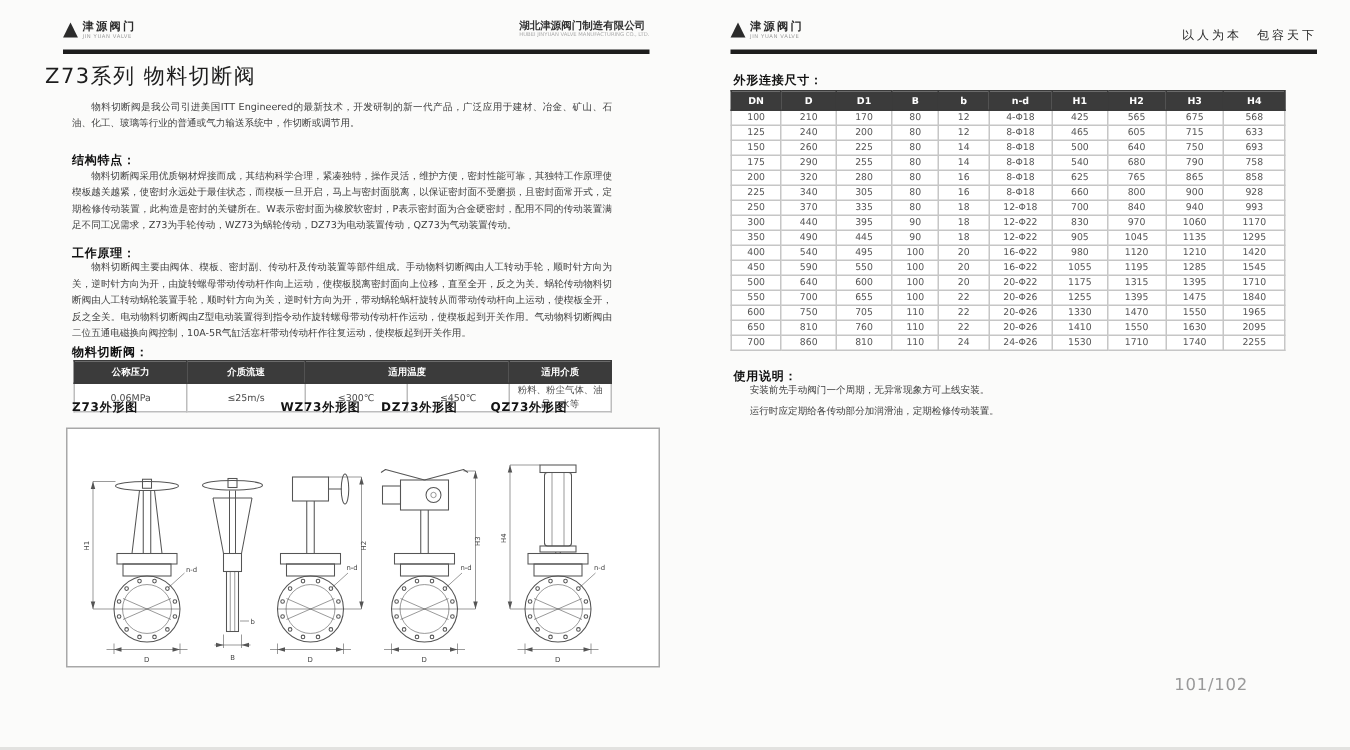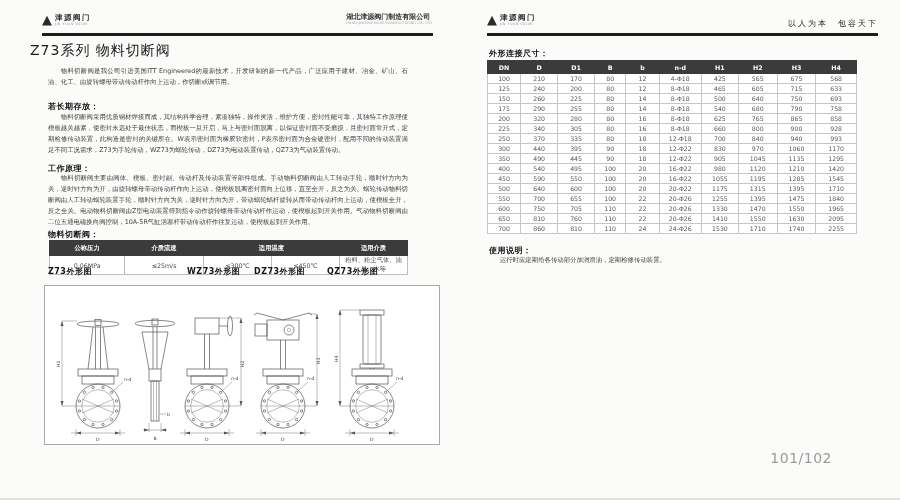--- a/index.html
+++ b/index.html
@@ -55,21 +55,21 @@
   .figs .arrow{fill:#555;stroke:none}
 
   
   .dims{position:absolute;top:52px;left:2px;width:370px}
   .dims th{background:#3b3b3b;color:#fff;font-size:6.3px;font-weight:bold;height:12px;
            border:1px solid #3b3b3b;padding:0}
   .dims td{border:1px solid #c6c6c6;background:#fff;font-size:6.2px;color:#555;
            text-align:center;height:9px;line-height:9px;padding:0}
   .usage-list{position:absolute;top:247px;left:2px;width:372px}
   .usage-list p{position:static;margin:0 0 3px 0}
-  .pagenum{position:absolute;top:442px;right:48px;font-size:14px;color:#9a9a9a;letter-spacing:.5px}
+  .pagenum{position:absolute;top:442px;right:48px;font-size:11px;color:#9a9a9a;letter-spacing:.5px}
 </style>
 </head>
 <body>
 
 <div>
 
   <div class="page left">
     <div class="pg-header">
       <div class="logo">
         <span class="logo-mark">▲</span>
@@ -80,23 +80,23 @@
       </div>
       <div class="company">
         <b>湖北津源阀门制造有限公司</b>
         <i>HUBEI JINYUAN VALVE MANUFACTURING CO., LTD.</i>
       </div>
     </div>
     <div class="rule"></div>
 
     <h1 class="title">Z73系列 物料切断阀</h1>
 
-    <p class="body-text" style="top:58px;left:18px;width:360px">物料切断阀是我公司引进美国ITT Engineered的最新技术，开发研制的新一代产品，广泛应用于建材、冶金、矿山、石油、化工、由旋转螺母带动传动杆作向上运动，作切断或调节用。</p>
-
-    <h2 class="sec" style="top:93px;left:18px">若长期存放：</h2>
+    <p class="body-text" style="top:58px;left:18px;width:360px">物料切断阀是我公司引进美国ITT Engineered的最新技术，开发研制的新一代产品，广泛应用于建材、冶金、矿山、石油、化工、玻璃等行业的普通或气力输送系统中，作切断或调节用。</p>
+
+    <h2 class="sec" style="top:93px;left:18px">结构特点：</h2>
     <p class="body-text" style="top:104px;left:18px;width:360px">物料切断阀采用优质钢材焊接而成，其结构科学合理，紧凑独特，操作灵活，维护方便，密封性能可靠，其独特工作原理使楔板越关越紧，使密封永远处于最佳状态，而楔板一旦开启，马上与密封面脱离，以保证密封面不受磨损，且密封面常开式，定期检修传动装置，此构造是密封的关键所在。W表示密封面为橡胶软密封，P表示密封面为合金硬密封，配用不同的传动装置满足不同工况需求，Z73为手轮传动，WZ73为蜗轮传动，DZ73为电动装置传动，QZ73为气动装置传动。</p>
 
     <h2 class="sec" style="top:155px;left:18px">工作原理：</h2>
     <p class="body-text" style="top:165px;left:18px;width:360px">物料切断阀主要由阀体、楔板、密封副、传动杆及传动装置等部件组成。手动物料切断阀由人工转动手轮，顺时针方向为关，逆时针方向为开，由旋转螺母带动传动杆作向上运动，使楔板脱离密封面向上位移，直至全开，反之为关。蜗轮传动物料切断阀由人工转动蜗轮装置手轮，顺时针方向为关，逆时针方向为开，带动蜗轮蜗杆旋转从而带动传动杆向上运动，使楔板全开，反之全关。电动物料切断阀由Z型电动装置得到指令动作旋转螺母带动传动杆作运动，使楔板起到开关作用。气动物料切断阀由二位五通电磁换向阀控制，10A-5R气缸活塞杆带动传动杆作往复运动，使楔板起到开关作用。</p>
 
     <h2 class="sec" style="top:221px;left:18px">物料切断阀：</h2>
 
     <table class="perf">
       <colgroup>
           <col style="width:21%">
@@ -479,19 +479,20 @@
             <td>1710</td>
             <td>1740</td>
             <td>2255</td>
           </tr>
         </tbody>
     </table>
 
     <h2 class="sec" style="top:237px;left:4px">使用说明：</h2>
 
     <div class="usage-list">
+      <p class="body-text">安装前先手动阀门一个周期，无异常现象方可上线安装。</p>
       <p class="body-text">运行时应定期给各传动部分加润滑油，定期检修传动装置。</p>
     </div>
 
     <div class="pagenum">101/102</div>
   </div>
 
 </div>
 
 </body></html>

